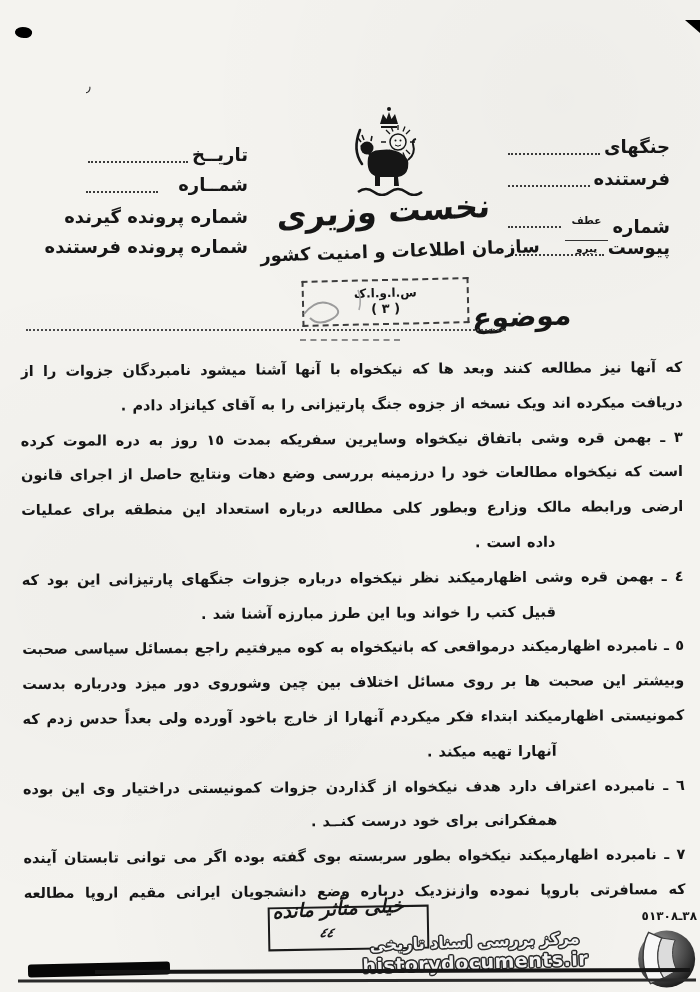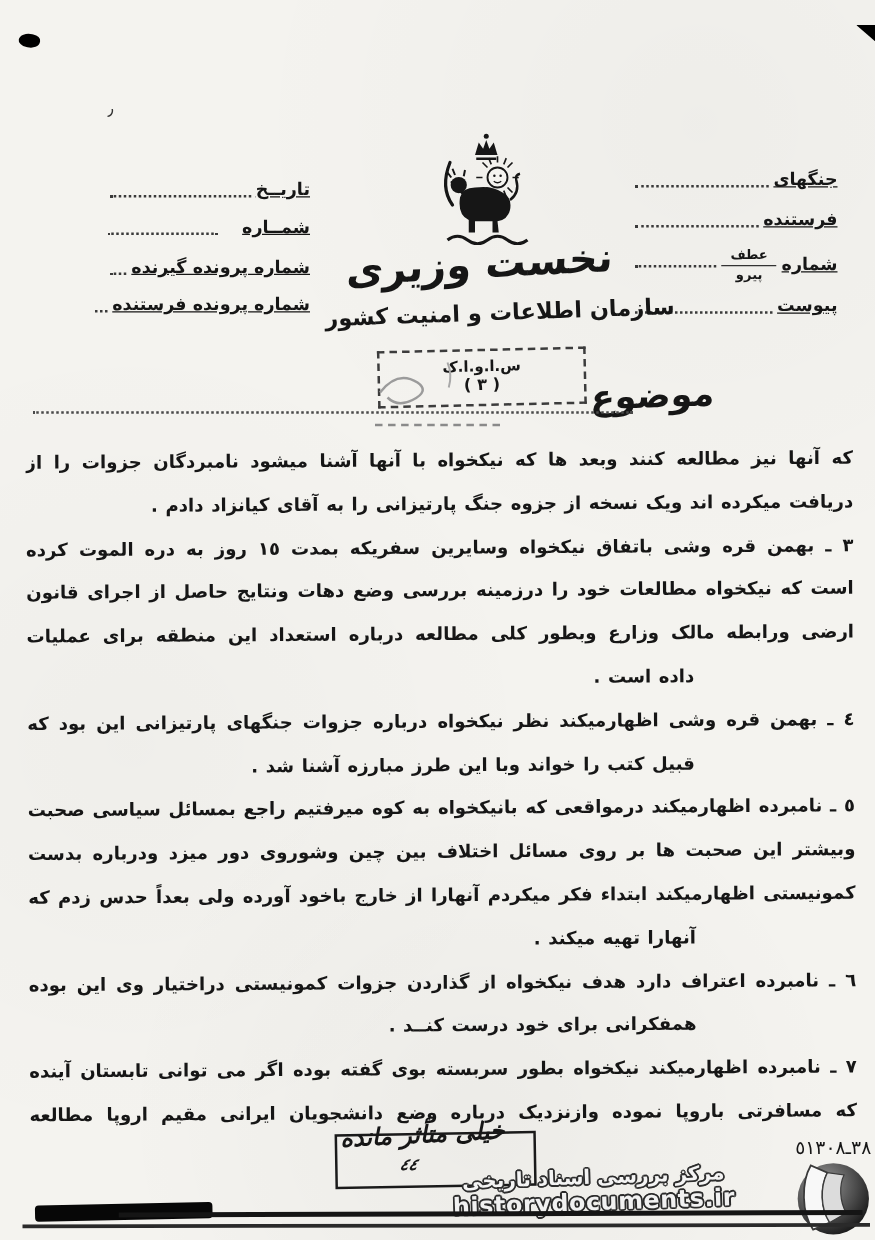--- a/index.html
+++ b/index.html
@@ -20,32 +20,32 @@
   .corner-tr{position:absolute;right:0;top:20px;width:15px;height:13px;background:#000;
     clip-path:polygon(0 0,100% 0,100% 100%);}
   .stray-mark{position:absolute;left:86px;top:78px;font-size:15px;color:#333;}
   .bar-a{position:absolute;left:28px;top:963px;width:142px;height:13px;background:#070707;
     transform:rotate(-1.2deg);border-radius:3px;}
   .bar-b{position:absolute;left:95px;top:969px;width:595px;height:4px;background:#151515;transform:rotate(-0.2deg);}
   .bar-c{position:absolute;left:18px;top:979px;width:678px;height:2.5px;background:#2a2a2a;transform:rotate(-0.1deg);}
 
   
   .field-row{position:absolute;display:flex;direction:rtl;align-items:flex-end;gap:4px;}
-  .field-label{font-size:14px;font-weight:bold;white-space:nowrap;line-height:1.2;text-decoration:underline;}
+  .field-label{font-size:18px;font-weight:bold;white-space:nowrap;line-height:1.2;}
   .dots{flex:1;border-bottom:2px dotted #3a3a3a;height:4px;margin-bottom:3px;}
   .fr0{top:136px;right:30px;width:162px;}
   .fr1{top:168px;right:30px;width:162px;}
   .fr2{top:198px;right:30px;width:162px;align-items:center;}
   .fr3{top:237px;right:30px;width:162px;}
   .fl0{top:144px;left:88px;width:160px;}
   .fl1{top:174px;left:86px;width:162px;gap:20px;}
   .fl2{top:206px;left:88px;width:160px;}
   .fl3{top:236px;left:76px;width:172px;}
   .frac{display:flex;flex-direction:column;align-items:center;font-size:10.5px;font-weight:bold;line-height:1.25;}
-  .frac-top{border-bottom:1.3px solid #333;padding:0 7px 1px;}
+  .frac-top{border-bottom:1.3px solid #333;padding:0 7px 13px;margin-top:16px;}
   .frac-bot{padding-top:1px;}
 
   
   .emblem{position:absolute;left:350px;top:106px;width:78px;height:90px;}
   .title-fa{position:absolute;left:290px;top:192px;width:200px;text-align:center;
     font-size:32px;font-weight:bold;direction:rtl;white-space:nowrap;
     transform:skewX(-6deg) rotate(-3deg);}
   .org-fa{position:absolute;left:258px;top:240px;width:284px;text-align:center;
     font-size:18px;font-weight:bold;direction:rtl;white-space:nowrap;transform:rotate(-2deg);}
 
@@ -68,21 +68,21 @@
   .bline.full{text-align:justify;text-align-last:justify;}
   .bline.indent{padding-left:0;padding-right:128px;}
 
   
   .handstamp{position:absolute;left:268px;top:906px;width:157px;height:40px;
     border:2.5px solid #1a1a1a;transform:rotate(-1deg);}
   .handstamp-txt{position:absolute;left:244px;top:897px;width:188px;font-size:19px;font-weight:bold;
     font-style:italic;direction:rtl;text-align:center;white-space:nowrap;transform:rotate(-3deg);}
   .handstamp-num{position:absolute;left:320px;top:925px;font-size:13px;font-weight:bold;font-style:italic;
     transform:skewX(-15deg);}
-  .serial{position:absolute;top:909px;right:3px;font-size:15px;font-weight:normal;direction:rtl;white-space:nowrap;text-align:center;}
+  .serial{position:absolute;top:909px;right:3px;font-size:12px;font-weight:bold;direction:rtl;white-space:nowrap;text-align:center;}
 
   
   .watermark{position:absolute;right:0;top:926px;width:300px;height:66px;}
   .wm-logo{position:absolute;right:2px;top:2px;width:76px;height:62px;}
   .wm-text{position:absolute;right:112px;top:6px;text-align:center;transform:rotate(-2deg);}
   .wm-fa{font-size:16px;font-weight:bold;color:#f4f4f4;direction:rtl;white-space:nowrap;
     text-shadow:-1.5px 0 #2e2e2e,1.5px 0 #2e2e2e,0 -1.5px #2e2e2e,0 1.5px #2e2e2e,
       -1px -1px #2e2e2e,1px 1px #2e2e2e,-1px 1px #2e2e2e,1px -1px #2e2e2e;}
   .wm-en{font-size:19px;font-weight:bold;color:#f1f1f1;letter-spacing:0.5px;white-space:nowrap;
     text-shadow:-1.5px 0 #2b2b2b,1.5px 0 #2b2b2b,0 -1.5px #2b2b2b,0 1.5px #2b2b2b,

